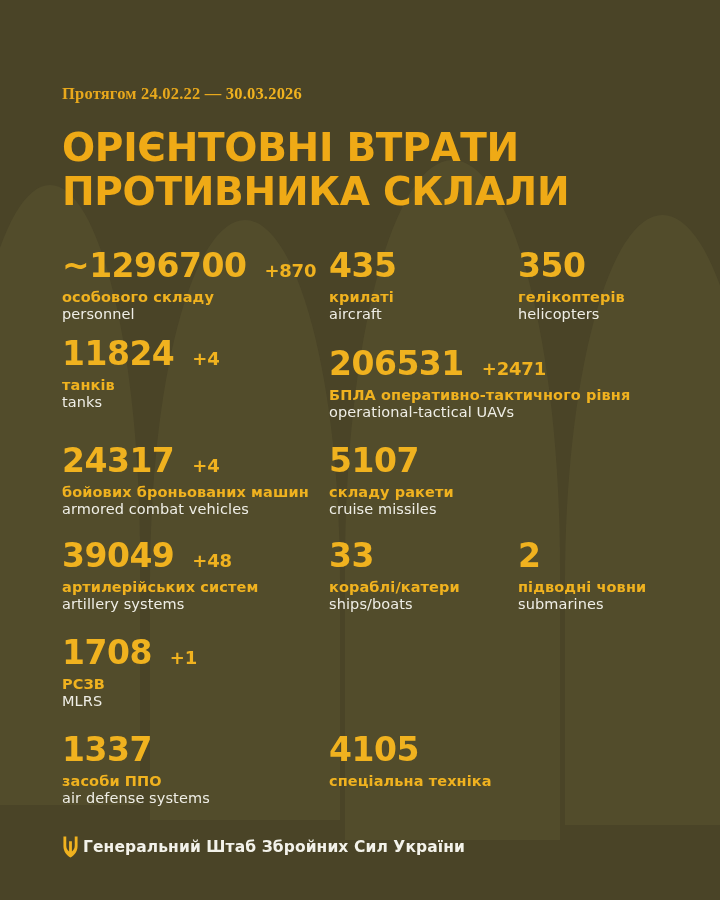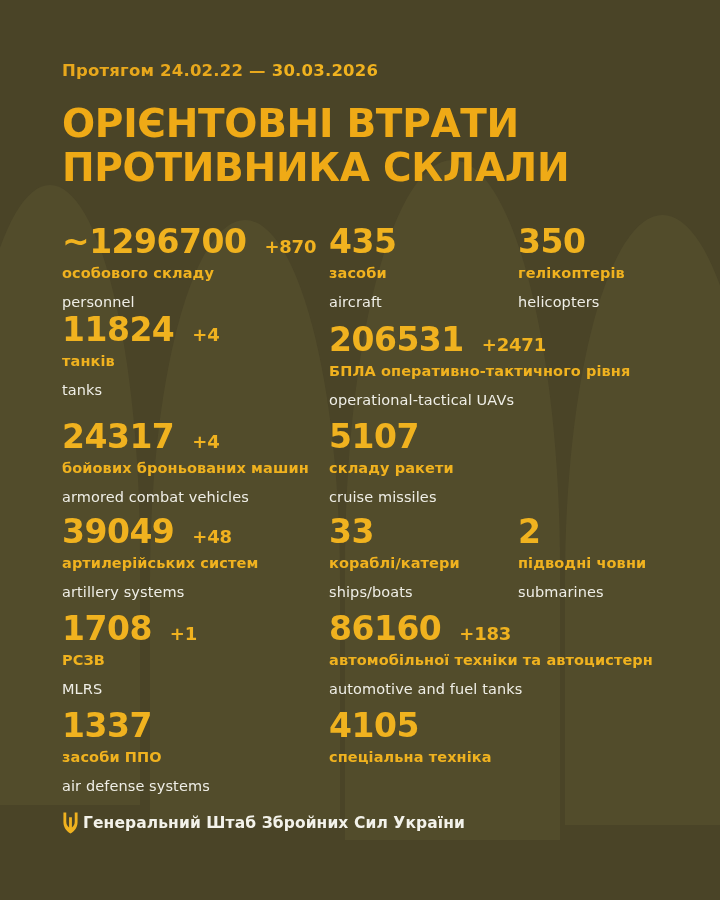--- a/index.html
+++ b/index.html
@@ -26,25 +26,26 @@
     pointer-events: none;
   }
   .bg-1 { left: -40px; top: 185px; width: 180px; height: 620px; }
   .bg-2 { left: 150px; top: 220px; width: 190px; height: 600px; }
   .bg-3 { left: 345px; top: 160px; width: 215px; height: 680px; }
   .bg-4 { left: 565px; top: 215px; width: 195px; height: 610px; }
 
   .content { position: relative; z-index: 2; padding: 0 62px; }
 
   .period {
-    padding-top: 61px;
+    padding-top: 84px;
     font-size: 16.5px;
     letter-spacing: 0.2px;
     color: #e8a81c;
     font-weight: 700;
+    font-family: Liberation Serif, serif;
   }
   .period .dates-start { font-weight: 700; }
   .period .dash { font-weight: 700; }
   .period .dates-end { font-weight: 700; color: #f0b21f; }
 
   h1.title {
     margin-top: 22px;
     font-size: 39px;
     line-height: 1.12;
     font-weight: 800;
@@ -76,21 +77,21 @@
   }
   .lbl-ua {
     margin-top: 5px;
     font-size: 14.5px;
     font-weight: 700;
     color: #f0b21f;
     letter-spacing: 0.1px;
     white-space: nowrap;
   }
   .lbl-en {
-    margin-top: 13px;
+    margin-top: 1px;
     font-size: 14.5px;
     font-weight: 400;
     color: #efeee6;
     letter-spacing: 0.1px;
     white-space: nowrap;
   }
 
   .footer {
     position: relative;
     z-index: 2;
@@ -142,21 +143,21 @@
         </div>
         <div class="lbl-ua">особового складу</div>
         <div class="lbl-en">personnel</div>
       </div>
 
       <div class="item" style="left:267px; top:0px;">
         <div class="num-row">
           <span class="num">435</span>
           <span class="delta"></span>
         </div>
-        <div class="lbl-ua">засоби</div>
+        <div class="lbl-ua">крилаті</div>
         <div class="lbl-en">aircraft</div>
       </div>
 
       <div class="item" style="left:456px; top:0px;">
         <div class="num-row">
           <span class="num">350</span>
           <span class="delta"></span>
         </div>
         <div class="lbl-ua">гелікоптерів</div>
         <div class="lbl-en">helicopters</div>
@@ -227,28 +228,20 @@
 
       <div class="item" style="left:0px; top:387px;">
         <div class="num-row">
           <span class="num">1708</span>
           <span class="delta">+1</span>
         </div>
         <div class="lbl-ua">РСЗВ</div>
         <div class="lbl-en">MLRS</div>
       </div>
 
-      <div class="item" style="left:267px; top:387px;">
-        <div class="num-row">
-          <span class="num">86160</span>
-          <span class="delta">+183</span>
-        </div>
-        <div class="lbl-ua">автомобільної техніки та автоцистерн</div>
-        <div class="lbl-en">automotive and fuel tanks</div>
-      </div>
 
       <div class="item" style="left:0px; top:484px;">
         <div class="num-row">
           <span class="num">1337</span>
           <span class="delta"></span>
         </div>
         <div class="lbl-ua">засоби ППО</div>
         <div class="lbl-en">air defense systems</div>
       </div>
 

